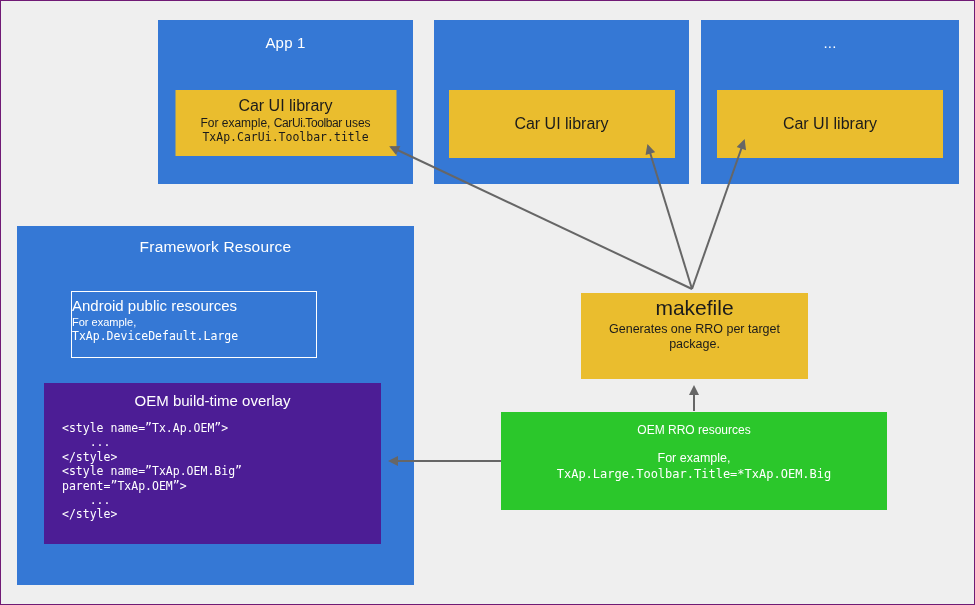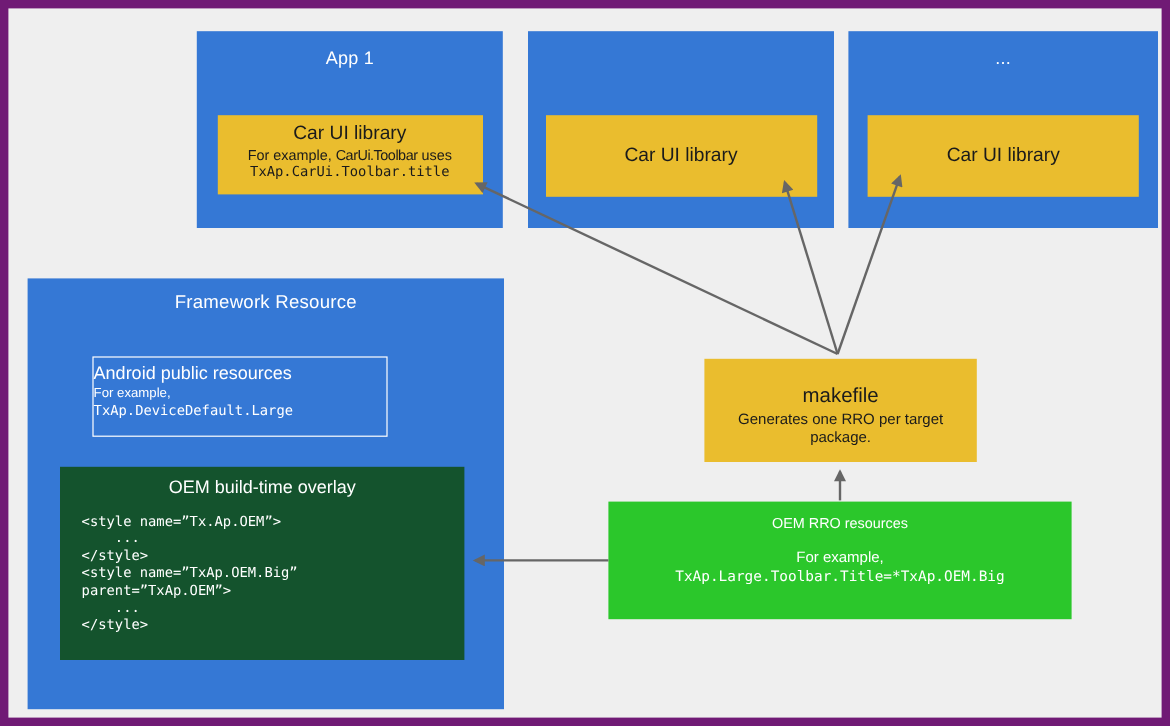--- a/index.html
+++ b/index.html
@@ -5,21 +5,21 @@
   html,body{margin:0;padding:0;}
   body{
     width:975px;height:605px;
     background:#efefef;
     font-family:"Liberation Sans", sans-serif;
     overflow:hidden;
     position:relative;
   }
   .canvas{
     position:absolute;left:0;top:0;width:975px;height:605px;
-    border:7px solid #701a75;box-sizing:border-box;
+    border:1px solid #701a75;box-sizing:border-box;
   }
   
   .app-box{
     position:absolute;top:19px;height:164px;width:255px;
     background:#3578d5;
   }
   .app-box.a1{left:157px;}
   .app-box.a2{left:433px;}
   .app-box.a3{left:700px;width:258px;}
   .app-title{
@@ -59,35 +59,35 @@
     color:#ffffff;text-align:left;
   }
   .apr-title{font-size:15px;padding-top:5px;}
   .apr-label{font-size:11px;line-height:13px;margin-top:2px;}
   .apr-code{
     font-family:"DejaVu Sans Mono", monospace;
     font-size:11.5px;line-height:14px;
   }
   .overlay-box{
     position:absolute;left:27px;top:157px;width:337px;height:161px;
-    background:#14532d;color:#ffffff;box-sizing:border-box;
+    background:#4c1d95;color:#ffffff;box-sizing:border-box;
   }
   .ov-title{font-size:15px;text-align:center;padding-top:9px;}
   .ov-code{
     margin-top:12px;padding-left:18px;
     font-family:"DejaVu Sans Mono", monospace;
     font-size:11.5px;line-height:14.4px;
   }
   .ov-code div{white-space:pre;}
   
   .makefile-box{
     position:absolute;left:580px;top:292px;width:227px;height:86px;
     background:#eabd2e;color:#1b1b1b;text-align:center;box-sizing:border-box;
   }
-  .mk-title{font-size:17px;padding-top:21px;}
+  .mk-title{font-size:21px;padding-top:3px;}
   .mk-desc{font-size:12.5px;line-height:15px;margin:2px 22px 0 22px;}
   
   .rro-box{
     position:absolute;left:500px;top:411px;width:386px;height:98px;
     background:#2bc72b;color:#ffffff;text-align:center;box-sizing:border-box;
   }
   .rro-title{font-size:12px;padding-top:11px;}
   .rro-label{font-size:12.5px;margin-top:14px;}
   .rro-code{
     font-family:"DejaVu Sans Mono", monospace;

